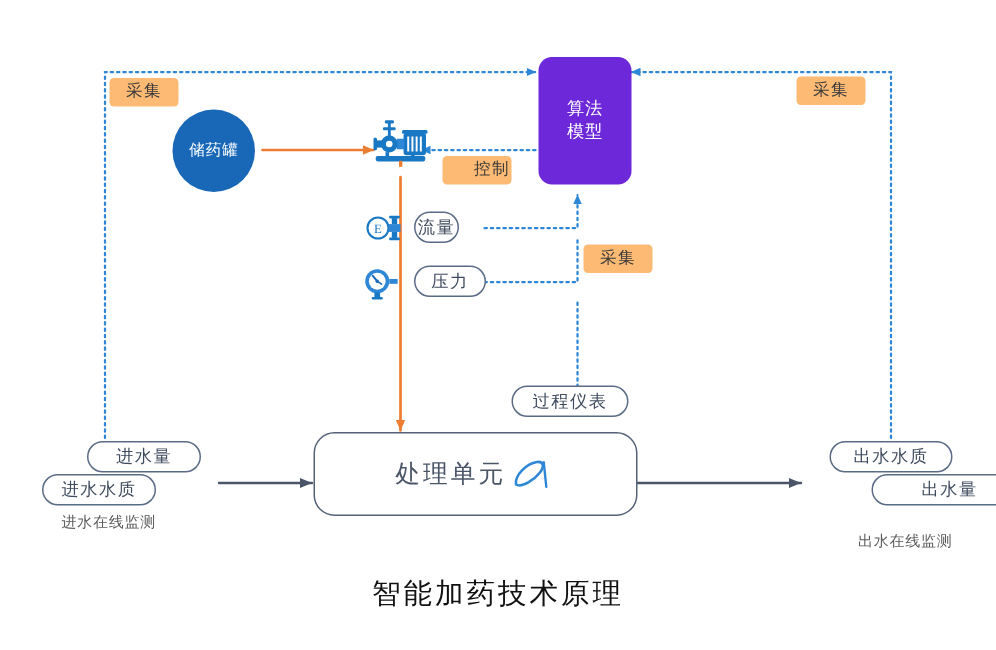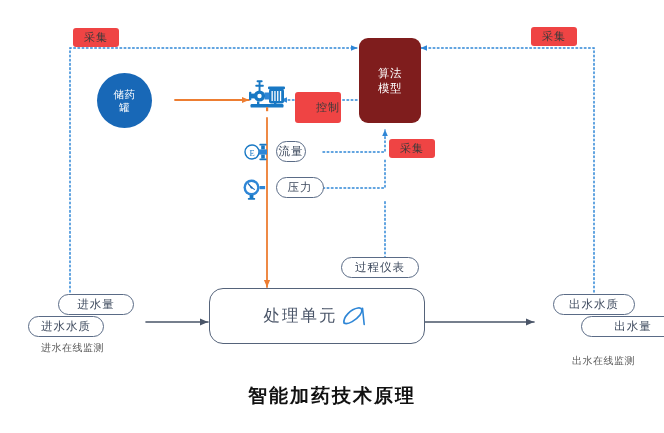--- a/index.html
+++ b/index.html
@@ -8,27 +8,27 @@
     font-family:"Liberation Sans","DejaVu Sans",sans-serif;
     position:relative;overflow:hidden;
   }
   #stage{position:absolute;left:0;top:0;width:664px;height:433px;}
   #svg-layer{position:absolute;left:0;top:0;width:664px;height:433px;}
 
   .node{position:absolute;box-sizing:border-box;display:flex;align-items:center;justify-content:center;text-align:center;}
 
   
   .tag{
-    background:#ef4444;color:#3a3a3a;border-radius:3px;
-    font-size:11px;line-height:1.1;letter-spacing:1px;
+    background:#fdba74;color:#3a3a3a;border-radius:3px;
+    font-size:11px;line-height:1.1;letter-spacing:1px;margin-top:24px;
   }
 
   
   .model-box{
-    background:#7f1d1d;color:#ffffff;border-radius:9px;
+    background:#6d28d9;color:#ffffff;border-radius:9px;
     font-size:11.5px;line-height:1.25;letter-spacing:.5px;
   }
   .model-box span{display:block;}
 
   
   .tank{
     background:#1868B7;color:#ffffff;border-radius:50%;
     font-size:10.5px;line-height:1.2;letter-spacing:.5px;
   }
   .tank span{display:block;}
@@ -45,21 +45,21 @@
     color:#4a5568;font-size:16.5px;letter-spacing:2px;justify-content:center;
   }
 
   
   .caption{color:#5A5A5A;font-size:10px;letter-spacing:.5px;white-space:nowrap;}
 
   
   .title{
     position:absolute;width:664px;text-align:center;
     font-family:"Liberation Serif","DejaVu Serif",serif;
-    font-size:19px;font-weight:bold;color:#111111;letter-spacing:2px;
+    font-size:19px;font-weight:normal;color:#111111;letter-spacing:2px;
   }
 
   .icon-wrap{position:absolute;}
 </style>
 </head>
 <body>
 
 <div id="stage">
 
   <svg id="svg-layer" viewBox="0 0 664 433" xmlns="http://www.w3.org/2000/svg">
@@ -104,29 +104,29 @@
   </svg>
 
   <div class="node tag" style="left:73px;top:28px;width:46px;height:19px;">
     <span>采集</span>
   </div>
 
   <div class="node tag" style="left:531px;top:27px;width:46px;height:19px;">
     <span>采集</span>
   </div>
 
-  <div class="node tag" style="left:295px;top:92px;width:46px;height:31px;padding-left:20px;">
+  <div class="node tag" style="left:295px;top:80px;width:46px;height:19px;padding-left:20px;">
     <span>控制</span>
   </div>
 
   <div class="node tag" style="left:389px;top:139px;width:46px;height:19px;">
     <span>采集</span>
   </div>
 
-  <div class="node tank" style="left:97px;top:73px;width:55px;height:55px;flex-direction:column;">
+  <div class="node tank" style="left:115px;top:73px;width:55px;height:55px;flex-direction:row;">
     <span>储药</span>
     <span>罐</span>
   </div>
 
   <div class="node model-box" style="left:359px;top:38px;width:62px;height:85px;flex-direction:column;">
     <span>算法</span>
     <span>模型</span>
   </div>
 
   <div class="icon-wrap" style="left:246px;top:78px;width:44px;height:42px;">

